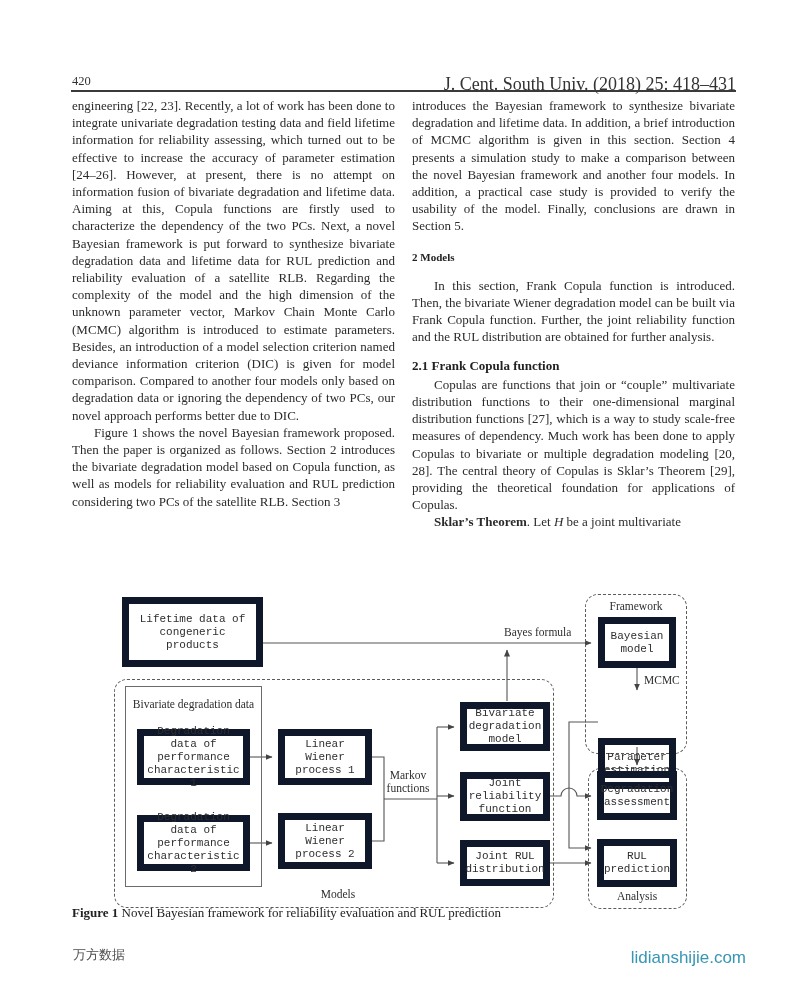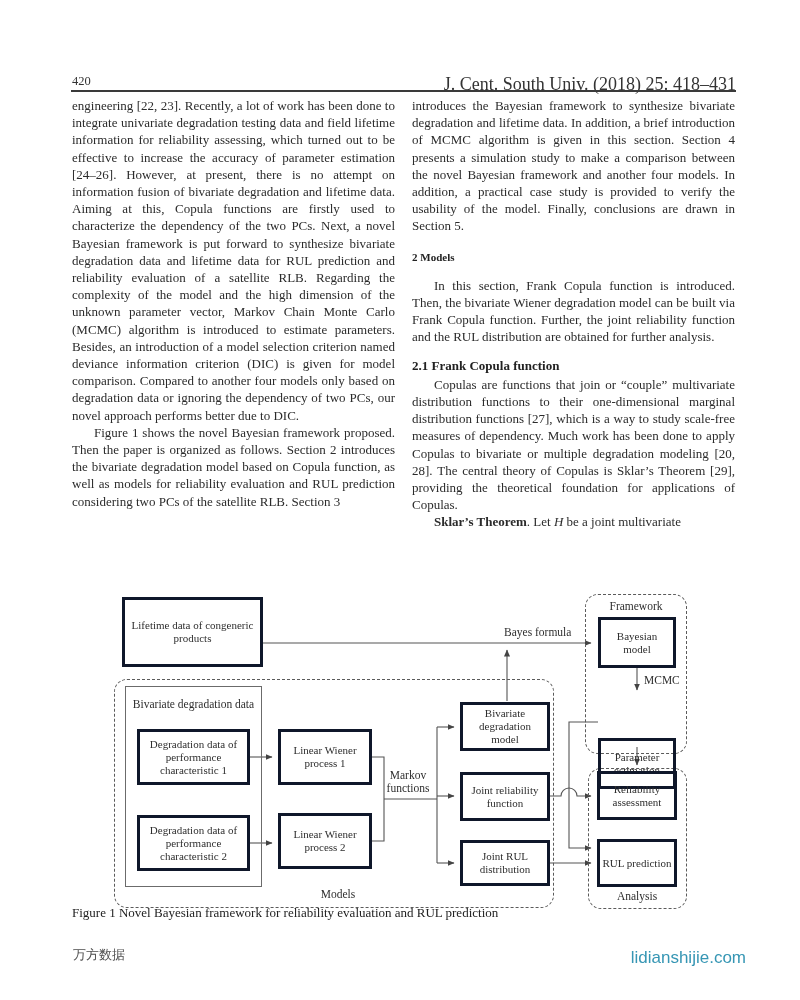--- a/index.html
+++ b/index.html
@@ -15,29 +15,29 @@
   .col{position:absolute;top:97px;width:323px;font-size:13px;line-height:17.2px;text-align:justify;}
   .col-left{left:72px;}
   .col-right{left:412px;}
   .col p{margin:0;}
   .indent{text-indent:22px;}
   .sec-h{margin:14px 0 11px 0;font-size:11px;font-weight:bold;color:#222;}
   .sub-h{margin:11px 0 2px 0;font-size:13px;font-weight:bold;color:#222;}
   
   .fig-svg{position:absolute;left:0;top:0;pointer-events:none;}
   .box{
-    position:absolute;border:3px solid #0f172a;box-sizing:border-box;
+    position:absolute;border:7px solid #0f172a;box-sizing:border-box;
     display:flex;align-items:center;justify-content:center;text-align:center;
-    font-size:11px;line-height:13px;color:#2e2e2e;padding:1px;
+    font-size:11px;line-height:13px;color:#2e2e2e;padding:1px;font-family:Liberation Mono, monospace;
   }
   .groupbox{position:absolute;border:1px solid #6b6b6b;box-sizing:border-box;}
   .dashbox{position:absolute;border:1px dashed #5a5a5a;border-radius:13px;box-sizing:border-box;}
   .figlabel{position:absolute;font-size:11.5px;line-height:13px;color:#2e2e2e;text-align:center;}
   .caption{position:absolute;left:72px;top:905px;width:680px;font-size:13px;color:#222;}
-  .caption b{font-weight:normal;}
+  .caption b{font-weight:bold;}
   
   .watermark{position:absolute;left:73px;top:946px;font-size:13px;color:#4d4d4d;font-family:"DejaVu Sans",sans-serif;}
   .site{position:absolute;right:54px;top:948px;font-size:17px;font-family:"Liberation Sans","DejaVu Sans",sans-serif;}
 </style>
 </head>
 <body>
 
 <div class="page">
 
   <span class="hdr-num">420</span>
@@ -92,21 +92,21 @@
   <div class="figlabel" style="left:131px;top:698px;width:125px;">Bivariate degradation data</div>
   <div class="box" style="left:137px;top:729px;width:113px;height:56px;">Degradation data of performance characteristic 1</div>
   <div class="box" style="left:137px;top:815px;width:113px;height:56px;">Degradation data of performance characteristic 2</div>
   <div class="box" style="left:278px;top:729px;width:94px;height:56px;">Linear Wiener process 1</div>
   <div class="box" style="left:278px;top:813px;width:94px;height:56px;">Linear Wiener process 2</div>
   <div class="box" style="left:460px;top:702px;width:90px;height:49px;">Bivariate degradation model</div>
   <div class="box" style="left:460px;top:772px;width:90px;height:49px;">Joint reliability function</div>
   <div class="box" style="left:460px;top:840px;width:90px;height:46px;">Joint RUL distribution</div>
   <div class="box" style="left:598px;top:617px;width:78px;height:51px;">Bayesian model</div>
   <div class="box" style="left:598px;top:696px;width:78px;height:51px;margin-top:42px;">Parameter estimation</div>
-  <div class="box" style="left:597px;top:771px;width:80px;height:49px;">Reliability assessment</div>
+  <div class="box" style="left:597px;top:771px;width:80px;height:49px;">Degradation assessment</div>
   <div class="box" style="left:597px;top:839px;width:80px;height:48px;">RUL prediction</div>
 
   <div class="figlabel" style="left:504px;top:626px;width:80px;text-align:left;">Bayes formula</div>
   <div class="figlabel" style="left:644px;top:674px;width:44px;text-align:left;">MCMC</div>
   <div class="figlabel" style="left:380px;top:769px;width:56px;">Markov functions</div>
   <div class="figlabel" style="left:310px;top:888px;width:56px;">Models</div>
   <div class="figlabel" style="left:594px;top:600px;width:84px;">Framework</div>
   <div class="figlabel" style="left:596px;top:890px;width:82px;">Analysis</div>
 
   <div class="caption"><b>Figure 1</b><span> Novel Bayesian framework for reliability evaluation and RUL prediction</span></div>

